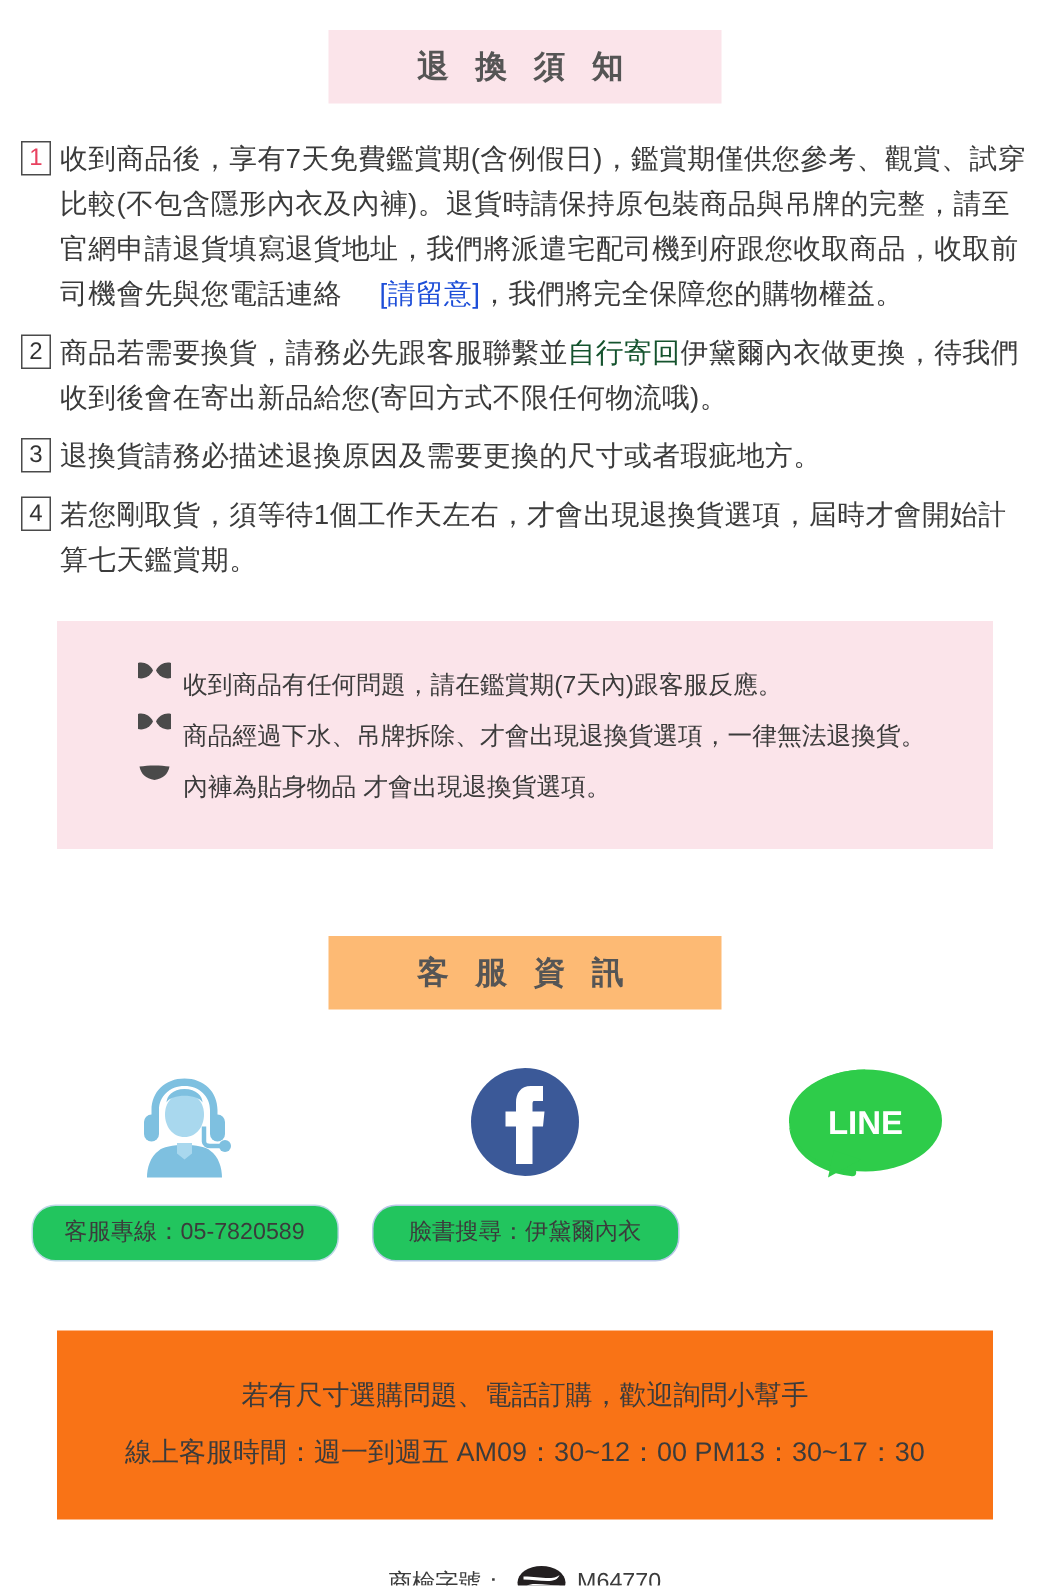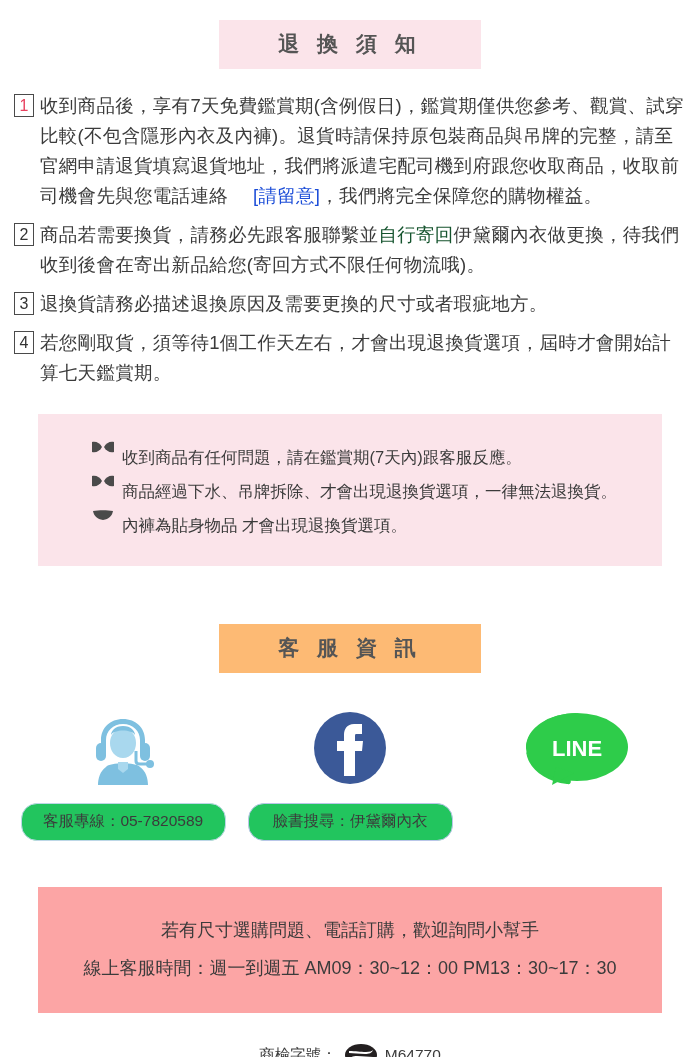--- a/index.html
+++ b/index.html
@@ -115,21 +115,21 @@
     border: 1px solid #bcd7e6;
     color: #3b3b3b;
     background: #22c55e;
   }
   .cs-label.fb { border-color: #b9c6e8; }
   .cs-label.line { border-color: #9fd9a8; }
 
   
   .info-box {
     margin: 46px 38px 0 38px;
-    background: #fca5a5;
+    background: #f97316;
     padding: 24px 0 26px 0;
     text-align: center;
   }
   .info-line {
     font-size: 18px;
     line-height: 38px;
     color: #3b3b3b;
   }
 
   

